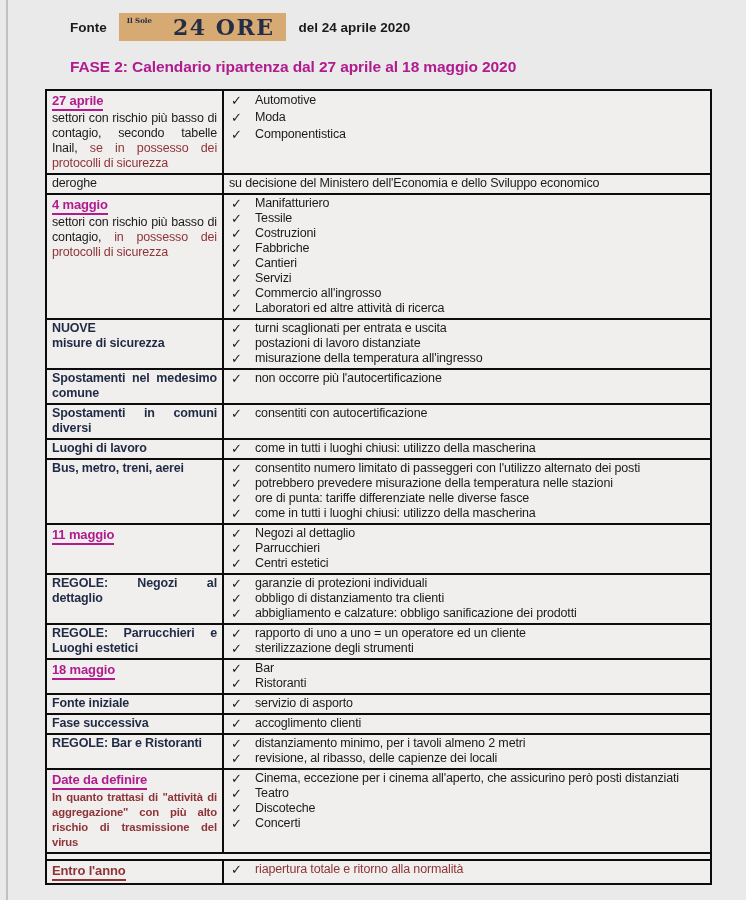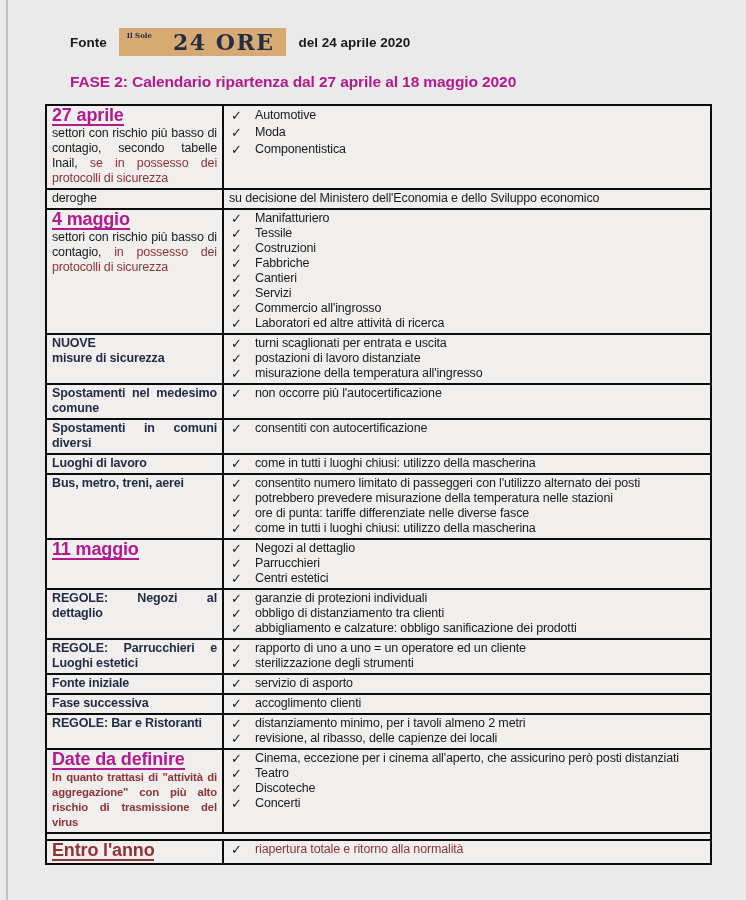--- a/index.html
+++ b/index.html
@@ -10,21 +10,21 @@
     font-family: "Liberation Sans", sans-serif;
     color: var(--black, #1b1b1b);
     overflow:hidden;
   }
   .edge-line {
     position:absolute; left:6px; top:0; width:2px; height:100%;
     background:#9f9f9f; opacity:.55;
   }
   .source-row {
     display:flex; align-items:center; gap:12px;
-    padding:28px 0 0 70px;
+    padding:13px 0 0 70px;
   }
   .fonte, .date-text { font-weight:bold; font-size:13.5px; }
   .logo {
     background: var(--logo_bg, #d6aa72);
     color: var(--logo_text, #232d45);
     display:flex; align-items:flex-end; gap:21px;
     padding:4px 12px 4px 8px;
   }
   .logo-top { font-size:7px; font-weight:bold; align-self:flex-start; line-height:1; font-family:"DejaVu Serif", serif; }
   .logo-main { font-family:"DejaVu Serif", serif; font-weight:bold; font-size:22px; line-height:0.92; letter-spacing:1.5px; }
@@ -40,21 +40,21 @@
     table-layout:fixed;
     background: var(--cell_bg, #f0efee);
   }
   table.cal td {
     border:2px solid var(--border, #0c0c0c);
     vertical-align:top;
     padding:1px 5px 2px 5px;
     font-size:12.5px; line-height:15px; letter-spacing:-0.15px;
   }
   .row-title {
-    font-weight:bold; font-size:18px; line-height:17px;
+    font-weight:bold; font-size:13px; line-height:17px;
     display:inline-block; border-bottom:2px solid currentColor; padding-bottom:0;
   }
   .magenta { color: var(--magenta, #b01b8e); }
   .maroon  { color: var(--dark_red, #8e3437); }
   .left-body { margin:0; text-align:justify; white-space:pre-line; }
   .seg-black { color: var(--black, #1b1b1b); }
   .seg-red   { color: var(--dark_red, #8e3437); }
   .seg-navy  { color: var(--navy, #1f2a44); font-weight:bold;margin-top:28px; }
   .seg-small { font-size:11.3px; line-height:13.5px; font-weight:bold; }
   .item { display:flex; }
@@ -283,20 +283,35 @@
               <span class="item-text">rapporto di uno a uno = un operatore ed un cliente</span>
             </div>
             <div class="item">
               <span class="check">✓</span>
               <span class="item-text">sterilizzazione degli strumenti</span>
             </div>
           </td>
         </tr>
         <tr>
           <td class="cell-left">
+            <div><span class="row-title magenta">18 maggio</span></div>
+          </td>
+          <td class="cell-right">
+            <div class="item">
+              <span class="check">✓</span>
+              <span class="item-text">Bar</span>
+            </div>
+            <div class="item">
+              <span class="check">✓</span>
+              <span class="item-text">Ristoranti</span>
+            </div>
+          </td>
+        </tr>
+        <tr>
+          <td class="cell-left">
             <p class="left-body"><span class="seg-navy">Fonte iniziale</span></p>
           </td>
           <td class="cell-right">
             <div class="item">
               <span class="check">✓</span>
               <span class="item-text">servizio di asporto</span>
             </div>
           </td>
         </tr>
         <tr>

